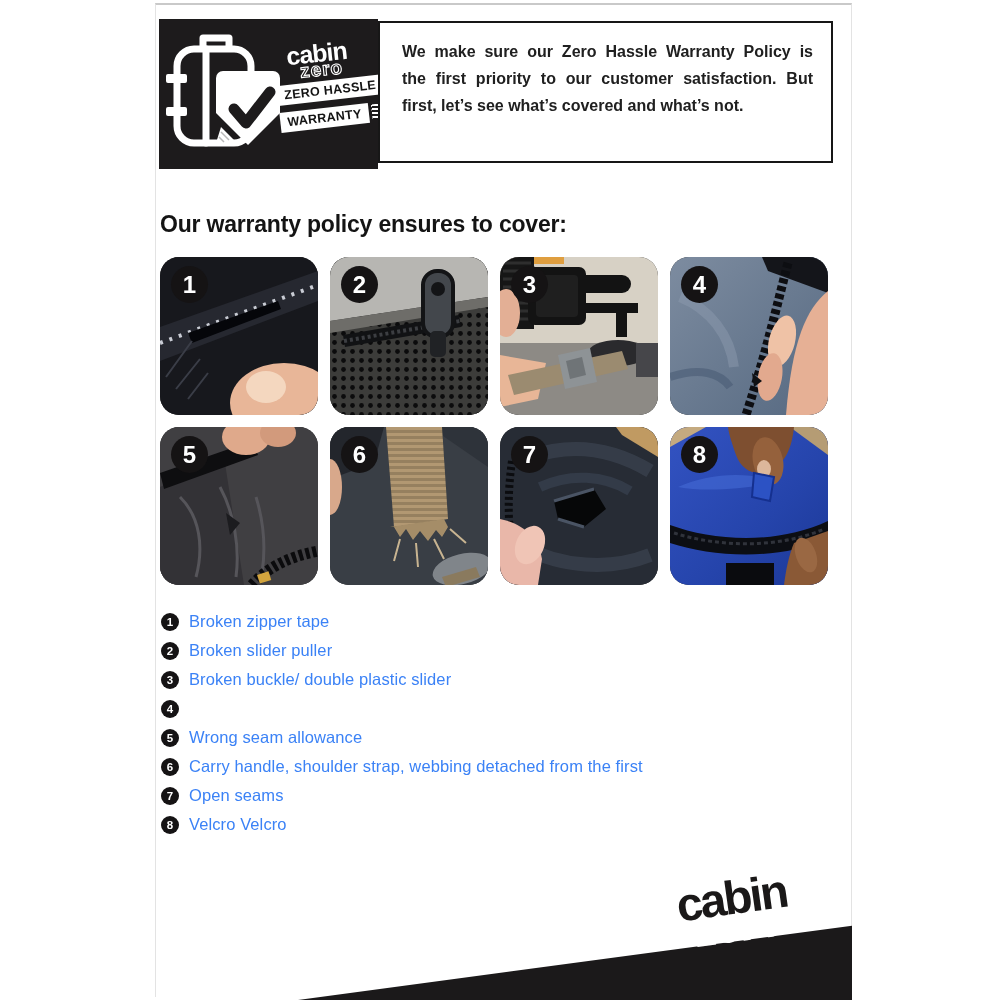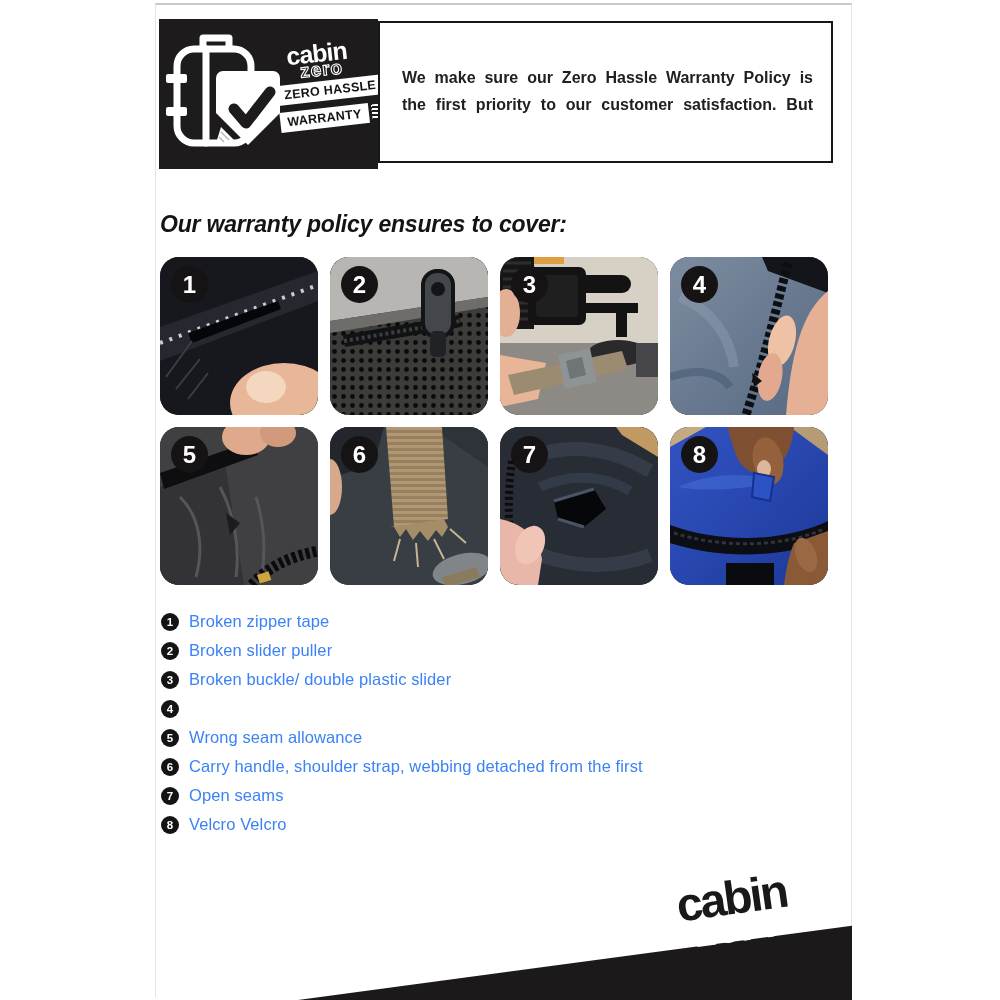--- a/index.html
+++ b/index.html
@@ -6,39 +6,39 @@
     font-family:"Liberation Sans",sans-serif;position:relative;}
   .abs{position:absolute;}
 
   
   .page{left:155px;top:3px;width:697px;height:994px;border:1px solid #e3e3e3;
     border-top:2px solid #c9c9c9;border-bottom:none;box-sizing:border-box;}
 
   
   .hdr-black{left:159px;top:19px;width:219px;height:150px;background:#1d1b1c;}
   .hdr-white{left:378px;top:21px;width:455px;height:142px;background:#fff;
-    border:2px solid #171717;box-sizing:border-box;padding:41px 18px 0 22px;}
+    border:2px solid #171717;box-sizing:border-box;padding:15px 18px 0 22px;}
   .msg-line{font-size:16px;line-height:27px;font-weight:700;color:#202020;
     text-align:justify;}
   .msg-line.just{text-align-last:justify;}
 
   .wordmark{left:287px;top:41px;transform:rotate(-6deg);line-height:1;color:#fff;}
   .wm-top{font-size:25px;font-weight:800;letter-spacing:-1px;}
   .wm-bot{font-size:19px;font-weight:700;letter-spacing:1px;margin:-6px 0 0 12px;color:#fff;}
   @supports (-webkit-text-stroke:1px #fff){
     .wm-bot{color:transparent;-webkit-text-stroke:1.1px #fff;}
   }
   .ribbons{left:279px;top:80px;transform:rotate(-6.5deg);}
   .ribbon{position:relative;display:block;background:#fff;color:#141414;font-weight:800;
     font-size:12.5px;letter-spacing:.3px;padding:3px 7px;margin-bottom:7px;width:max-content;}
   .speed{position:absolute;right:-12px;top:2px;width:9px;height:15px;
     background:repeating-linear-gradient(to bottom,#fff 0 2px,transparent 2px 4px);}
 
   
-  .sec-title{left:160px;top:211px;font-size:23px;font-weight:800;color:#141414;letter-spacing:-.2px;font-style:italic;}
+  .sec-title{left:160px;top:211px;font-size:23px;font-weight:800;color:#141414;letter-spacing:-.2px;}
 
   .grid{left:160px;top:257px;display:grid;grid-template-columns:repeat(4,158px);
     grid-auto-rows:158px;gap:12px;}
   .tile{position:relative;width:158px;height:158px;border-radius:19px;overflow:hidden;background:#222;}
   .tile svg{display:block;}
   .badge{position:absolute;top:9px;left:11px;width:37px;height:37px;border-radius:50%;
     background:#151314;color:#fff;font-size:24px;font-weight:800;display:flex;
     align-items:center;justify-content:center;}
 
   
@@ -82,20 +82,21 @@
   <div class="wm-top">cabin</div>
   <div class="wm-bot">zero</div>
 </div>
 <div class="abs ribbons">
   <span class="ribbon"><span>ZERO HASSLE</span><span class="speed"></span></span>
   <span class="ribbon"><span>WARRANTY</span><span class="speed"></span></span>
 </div>
 <div class="abs hdr-white">
   <div class="msg-line just">We make sure our Zero Hassle Warranty Policy is</div>
   <div class="msg-line just">the first priority to our customer satisfaction. But</div>
+  <div class="msg-line">first, let’s see what’s covered and what’s not.</div>
 </div>
 
 <div class="abs sec-title">Our warranty policy ensures to cover:</div>
 
 <div class="abs grid">
 
   <div class="tile">
     <svg width="158" height="158" viewBox="0 0 158 158">
       <rect width="158" height="158" fill="#17181d"></rect>
       <path d="M0,70 L158,14 L158,44 L0,104 Z" fill="#262830"></path>

